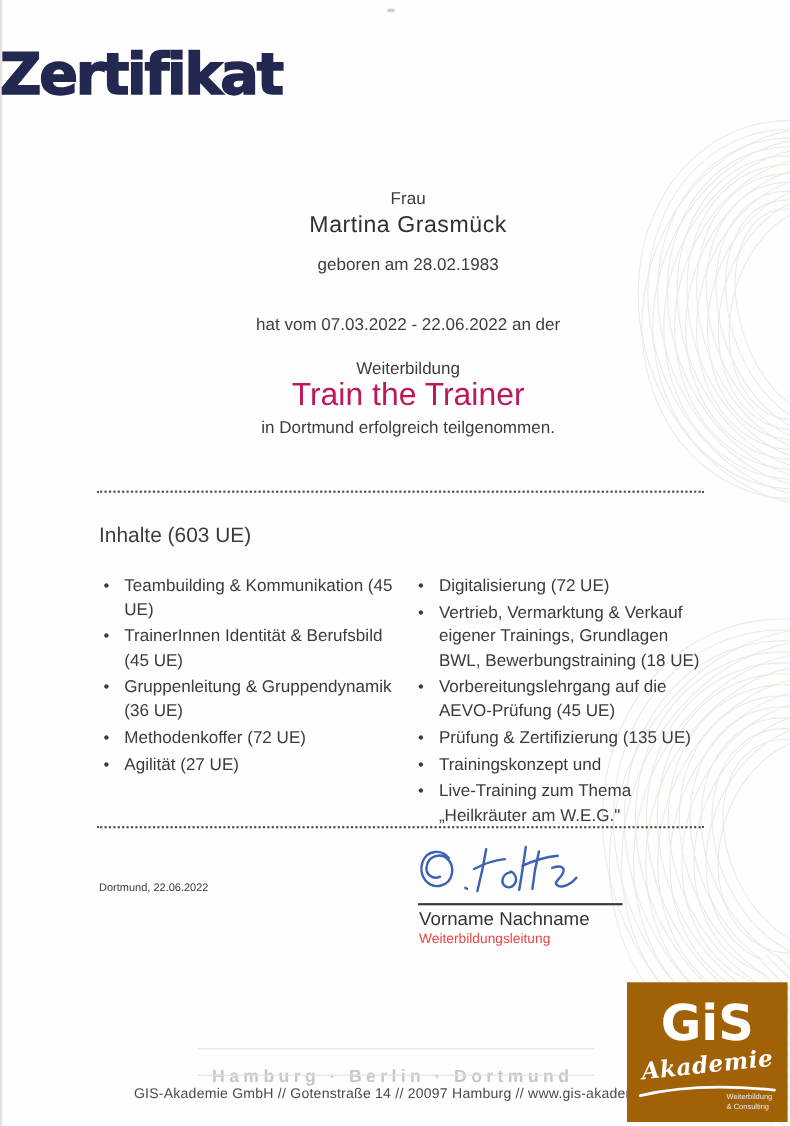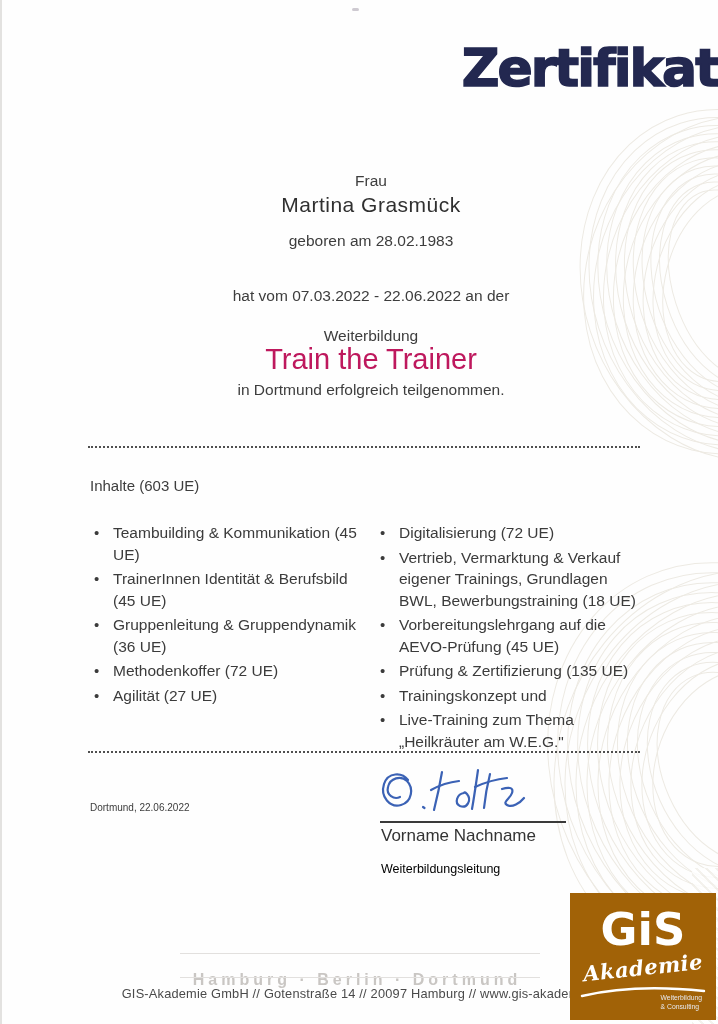--- a/index.html
+++ b/index.html
@@ -17,53 +17,53 @@
   .guilloche{position:absolute;pointer-events:none;}
   .guilloche ellipse{fill:none;stroke:#edeae3;stroke-width:1;}
   .corner-stripes{
     position:absolute;right:0;top:868px;width:26px;height:156px;
     background:repeating-linear-gradient(45deg,#f1efe9 0 2px,#ffffff 2px 7px);
     opacity:.8;
   }
 
   
   .title{
-    position:absolute;left:0;top:38px;width:718px;text-align:right;
+    position:absolute;left:0;top:38px;width:718px;text-align:left;
     font-family:"DejaVu Sans", sans-serif;
     font-size:52px;font-weight:bold;letter-spacing:-2px;
     color:#232850;-webkit-text-stroke:1.5px #232850;
   }
 
   .centerblock{position:absolute;left:0;width:718px;text-align:center;margin-left:12px;}
   .t-small{font-size:15.5px;color:#3d3d3d;}
   .t-name{font-size:21px;color:#303030;letter-spacing:.5px;}
   .t-program{font-size:29px;color:#be185d;}
 
   .dotline{position:absolute;left:88px;width:552px;border-top:2px dotted #4f4f4f;}
 
-  .inhalte{position:absolute;left:90px;top:477px;font-size:15px;}
+  .inhalte{position:absolute;left:90px;top:477px;font-size:19px;}
 
   .topics{position:absolute;top:522px;width:272px;list-style:none;margin:0;padding:0;}
   .topics.left{left:90px;}
   .topics.right{left:376px;}
   .topics li{
     position:relative;padding-left:23px;margin-bottom:3px;
     font-size:15.5px;line-height:21.5px;color:#3b3b3b;
   }
   .topics li::before{
     content:"•";position:absolute;left:4px;top:0;color:#3b3b3b;font-size:15px;
   }
 
   .placedate{position:absolute;left:90px;top:802px;font-size:10px;}
 
   .sigblock{position:absolute;left:380px;top:762px;width:200px;}
   .sig-svg{position:absolute;left:-6px;top:2px;}
   .sig-line{position:absolute;left:0;top:59px;width:186px;border-top:2px solid #3a3a3a;}
   .sig-name{position:absolute;left:1px;top:64px;font-size:17px;color:#333;white-space:nowrap;}
-  .sig-role{position:absolute;left:1px;top:100px;font-size:12.5px;color:#000000;white-space:nowrap;}
+  .sig-role{position:absolute;left:1px;top:84px;font-size:12.5px;color:#ef4444;white-space:nowrap;}
 
   .footer-cities-wrap{position:absolute;left:0;top:968px;width:714px;text-align:center;}
   .footer-rule{position:absolute;left:180px;width:360px;border-top:1px solid #e2e0de;}
   .footer-cities{
     display:inline-block;font-size:16px;font-weight:bold;letter-spacing:4px;
     color:#c9c6c3;padding:3px 0;
   }
   .footer-address{
     position:absolute;left:0;top:986px;width:730px;text-align:center;
     font-size:12.8px;color:#4a4a4a;letter-spacing:.2px;

